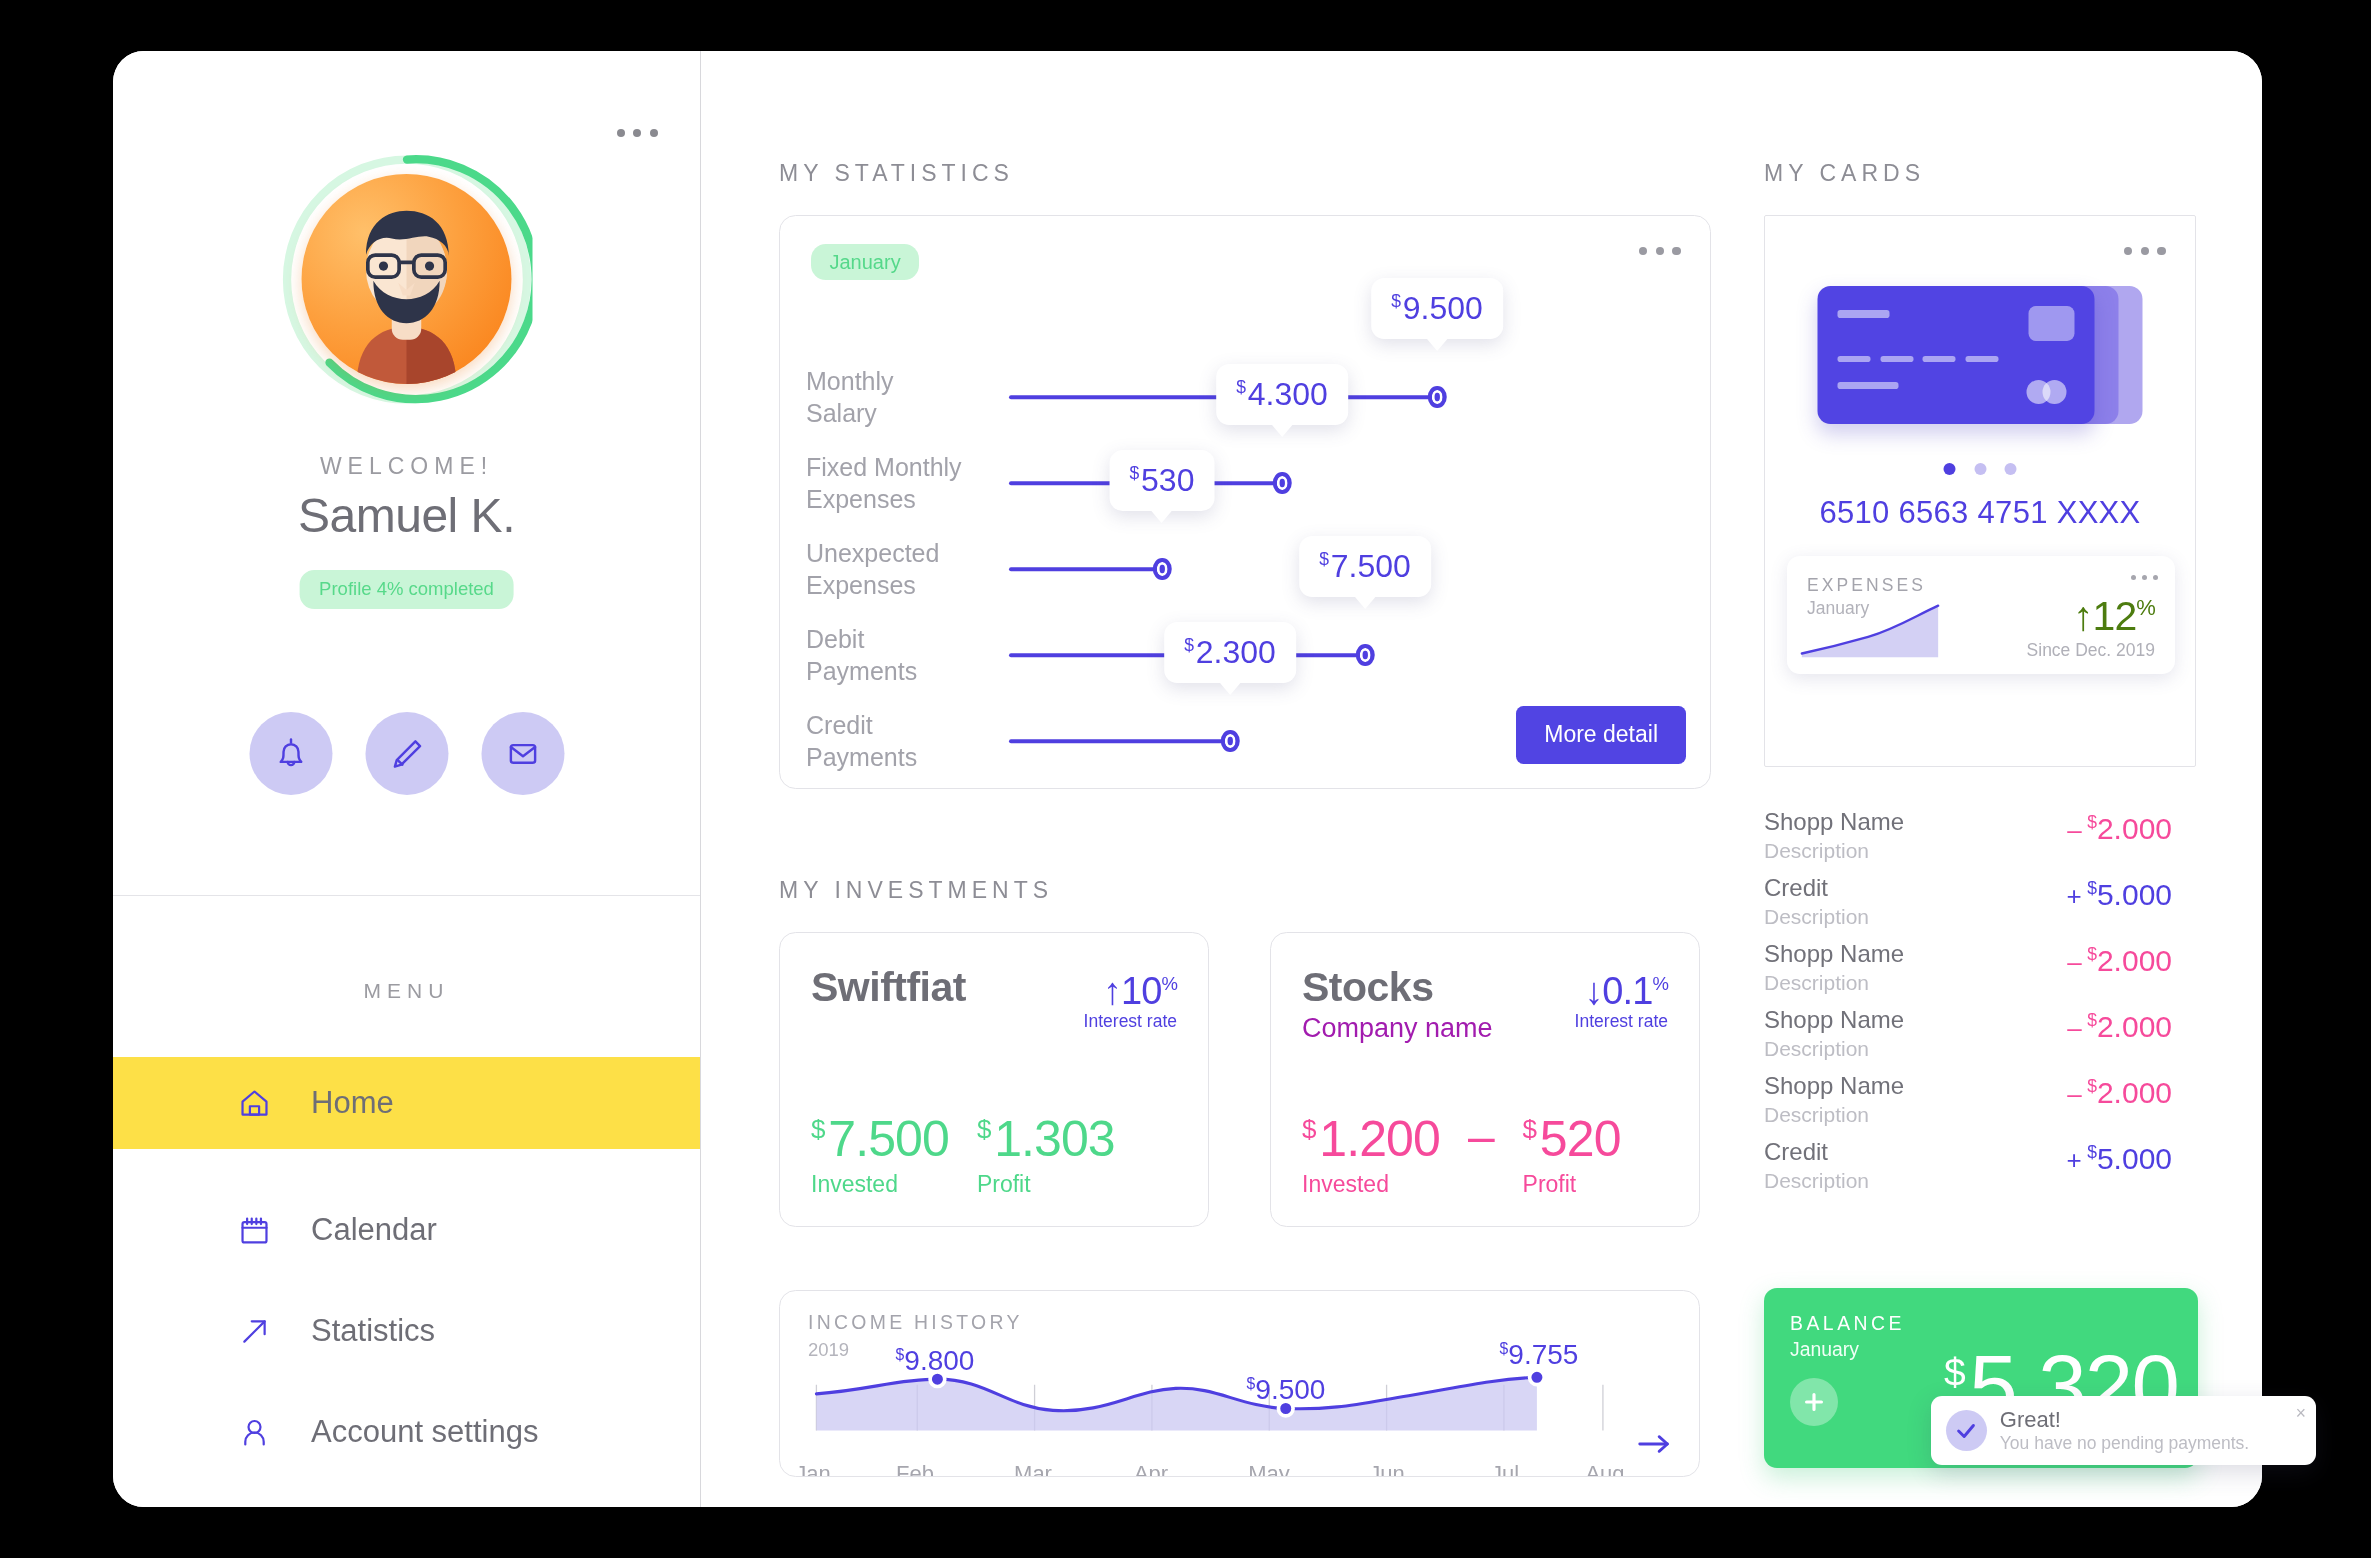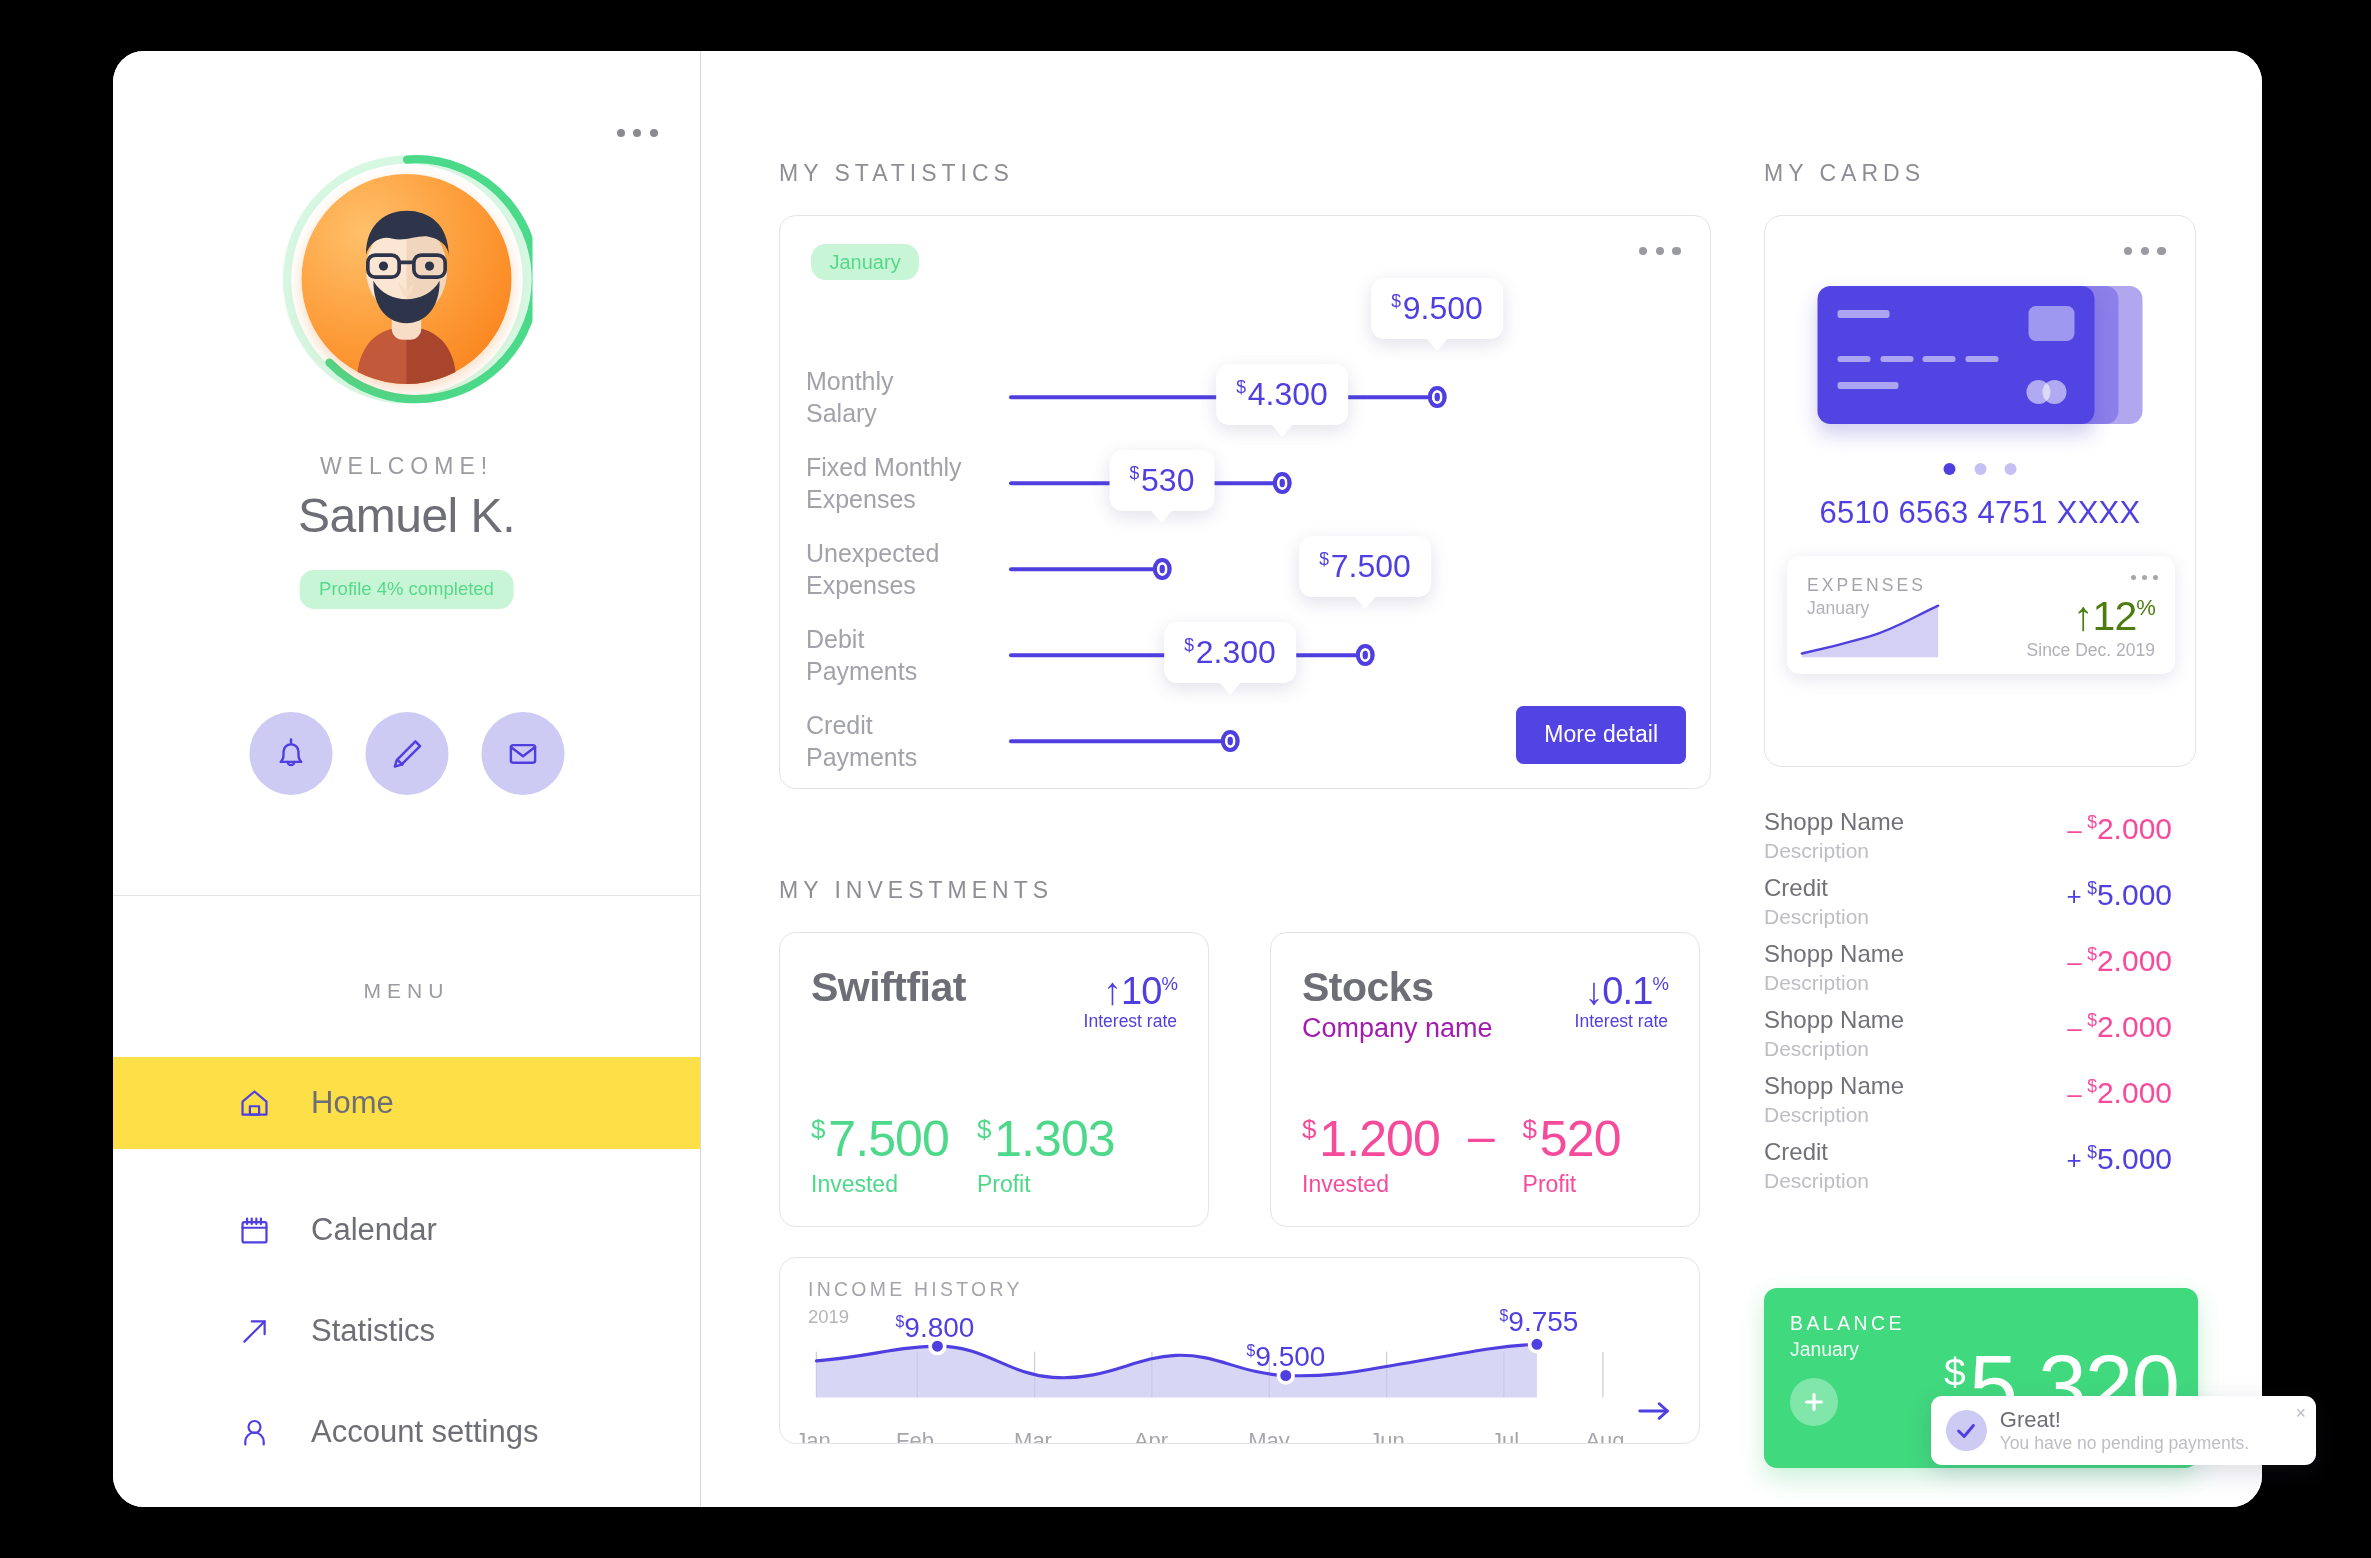--- a/index.html
+++ b/index.html
@@ -170,21 +170,21 @@
   .inv-figures { position: absolute; left: 31px; bottom: 28px; display: flex; gap: 28px; align-items: flex-end; }
   .inv-fig .fig-val { font-size: 50px; letter-spacing: -0.9px; line-height: 1; }
   .inv-fig .fig-val sup { font-size: 26px; vertical-align: super; margin-right: 3.7px; }
   .inv-fig .fig-label { font-size: 23px; margin-top: 7.4px; }
   .inv-sep { font-size: 48px; line-height: 1; padding-bottom: 37px; }
   .green { color: #4ed88a; }
   .pink { color: #f64a9b; }
 
   
   .income-card {
-    position: absolute; left: 78px; top: 1206px;
+    position: absolute; left: 78px; top: 1239px;
     width: 921px; height: 187px;
     border: 0.9px solid #e3e3e8; border-radius: 16.6px; background: #fff;
     overflow: hidden;
   }
   .income-title { position: absolute; left: 28px; top: 20px; font-size: 19.4px; letter-spacing: 3.3px; color: #a4a4ac; }
   .income-year { position: absolute; left: 28px; top: 48px; font-size: 18.5px; color: #b4b4bc; }
   .income-months {
     position: absolute; left: 0; bottom: 14.8px; width: 100%;
     display: flex; font-size: 22px; color: #a6a6ae;
   }
@@ -194,21 +194,21 @@
     font-size: 28px; color: #4f3fe0; white-space: nowrap;
   }
   .income-dot-label sup { font-size: 15.7px; vertical-align: super; }
   .income-arrow { position: absolute; right: 26px; bottom: 16.6px; }
 
   
   #cards-title { position: absolute; left: 1063px; top: 109px; }
   .cards-card {
     position: absolute; left: 1063px; top: 164px;
     width: 432px; height: 552px;
-    border: 0.9px solid #e3e3e8; border-radius: 18px; background: #fff;
+    border: 0.9px solid #e3e3e8; border-radius: 2px; background: #fff;
   }
   .card-stack { position: absolute; left: 50%; top: 66px; transform: translateX(-50%); width: 325px; height: 148px; }
   .cc { position: absolute; border-radius: 13px; top: 3.7px; height: 138px; }
   .cc3 { left: 48px; width: 277px; background: #b0a7ef; }
   .cc2 { left: 24px; width: 277px; background: #8d80ea; }
   .cc1 { left: 0; width: 277px; background: #5144e3; box-shadow: 0 9.2px 20px rgba(70,60,190,.25); }
   .cc-line { position: absolute; background: rgba(255,255,255,.52); border-radius: 2.8px; }
   .cc-chip { position: absolute; right: 20px; top: 20px; width: 46px; height: 35px; border-radius: 7.4px; background: rgba(255,255,255,.45); }
   .cc-circle { position: absolute; bottom: 20px; width: 24px; height: 24px; border-radius: 50%; background: rgba(255,255,255,.55); }
   .dots-nav { position: absolute; left: 50%; top: 247px; transform: translateX(-50%); display: flex; gap: 18.5px; }

